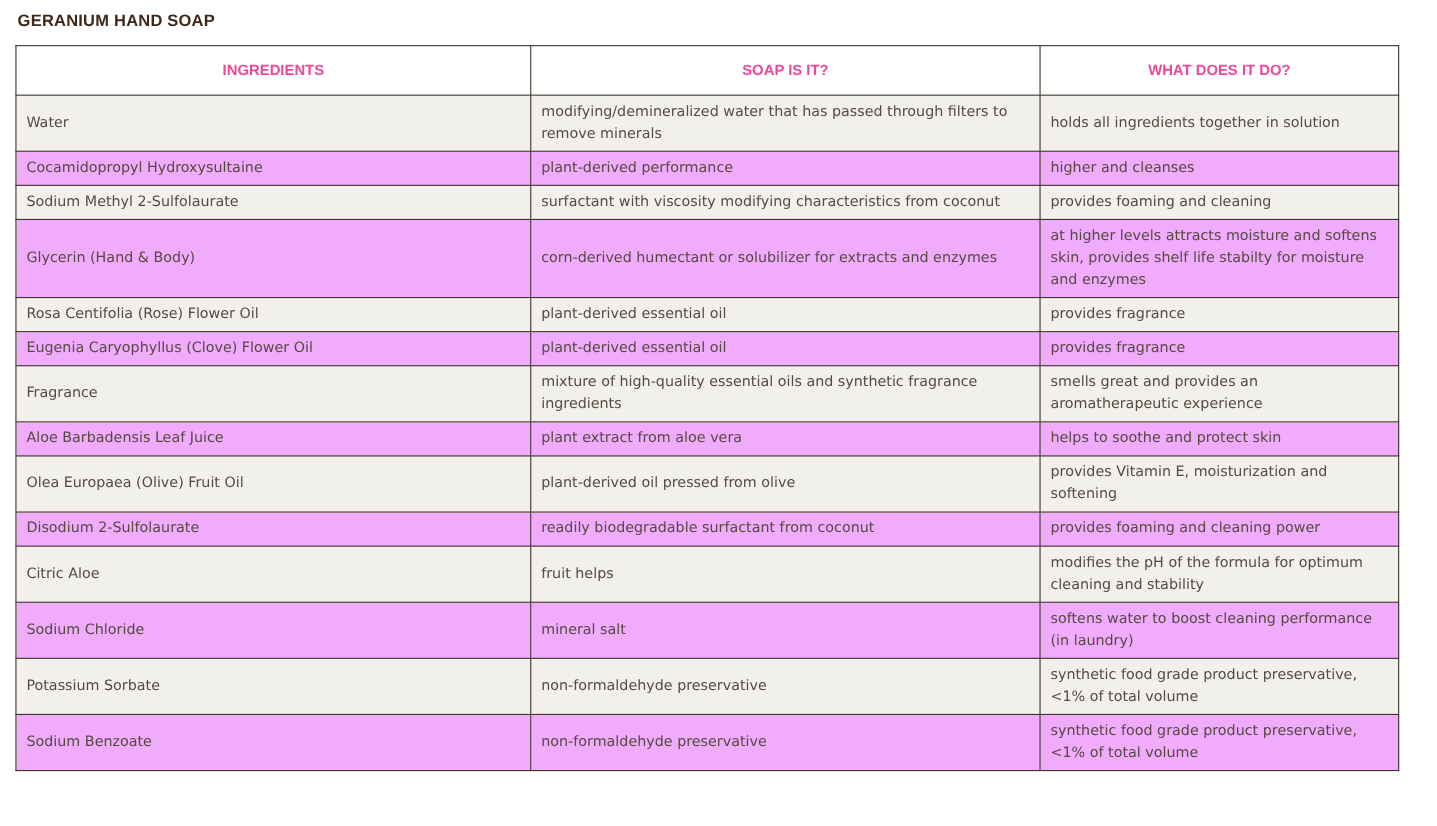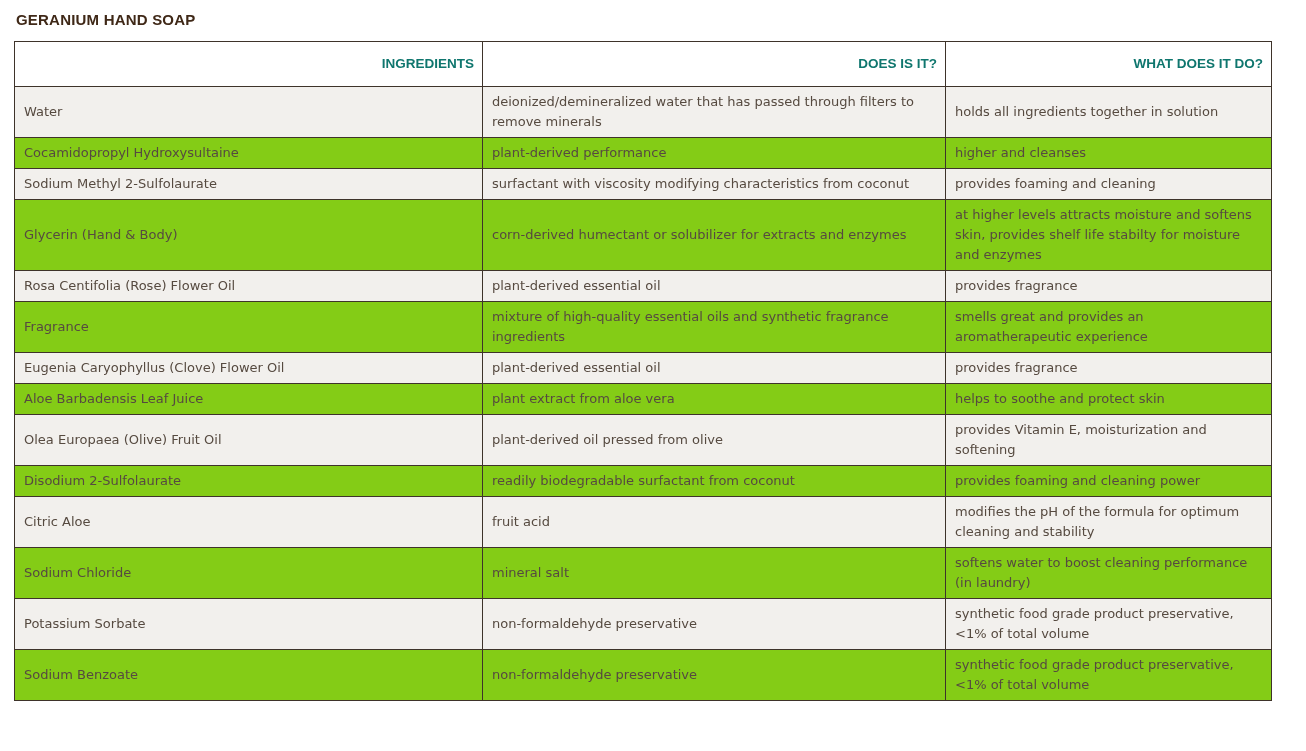--- a/index.html
+++ b/index.html
@@ -30,61 +30,61 @@
   table.ingredients col.c3 { width: 326px; }
   table.ingredients th,
   table.ingredients td {
     border: 1px solid #3e332a;
     font-size: 13px;
     line-height: 20px;
     vertical-align: middle;
   }
   table.ingredients th {
     background: #ffffff;
-    color: #0f766e;
+    color: #ec4899;
     font-weight: bold;
-    text-align: right;
+    text-align: center;
     padding: 12px 8px;
     font-family: "Liberation Sans", "DejaVu Sans", sans-serif;
     font-size: 13.5px;
   }
   table.ingredients td {
     color: #564a40;
     text-align: left;
     padding: 5px 9px;
-    background: #84cc16;
+    background: #f0abfc;
   }
   table.ingredients tbody tr:nth-child(odd) td {
     background: #f2f0ed;
   }
 </style>
 </head>
 <body>
 
 <div class="page">
   <div class="page-title">GERANIUM HAND SOAP</div>
 
   <table class="ingredients">
     <colgroup>
       <col class="c1">
         <col class="c2">
         <col class="c3">
     </colgroup>
     <thead>
       <tr>
         <th>INGREDIENTS</th>
-        <th>DOES IS IT?</th>
+        <th>SOAP IS IT?</th>
         <th>WHAT DOES IT DO?</th>
       </tr>
     </thead>
     <tbody>
 
     <tr>
           <td>Water</td>
-          <td>deionized/demineralized water that has passed through filters to remove minerals</td>
+          <td>modifying/demineralized water that has passed through filters to remove minerals</td>
           <td>holds all ingredients together in solution</td>
         </tr>
         <tr>
           <td>Cocamidopropyl Hydroxysultaine</td>
           <td>plant-derived performance</td>
           <td>higher and cleanses</td>
         </tr>
         <tr>
           <td>Sodium Methyl 2-Sulfolaurate</td>
           <td>surfactant with viscosity modifying characteristics from coconut</td>
@@ -94,47 +94,47 @@
           <td>Glycerin (Hand &amp; Body)</td>
           <td>corn-derived humectant or solubilizer for extracts and enzymes</td>
           <td>at higher levels attracts moisture and softens skin, provides shelf life stabilty for moisture and enzymes</td>
         </tr>
         <tr>
           <td>Rosa Centifolia (Rose) Flower Oil</td>
           <td>plant-derived essential oil</td>
           <td>provides fragrance</td>
         </tr>
         <tr>
+          <td>Eugenia Caryophyllus (Clove) Flower Oil</td>
+          <td>plant-derived essential oil</td>
+          <td>provides fragrance</td>
+        </tr>
+        <tr>
           <td>Fragrance</td>
           <td>mixture of high-quality essential oils and synthetic fragrance ingredients</td>
           <td>smells great and provides an aromatherapeutic experience</td>
-        </tr>
-        <tr>
-          <td>Eugenia Caryophyllus (Clove) Flower Oil</td>
-          <td>plant-derived essential oil</td>
-          <td>provides fragrance</td>
         </tr>
         <tr>
           <td>Aloe Barbadensis Leaf Juice</td>
           <td>plant extract from aloe vera</td>
           <td>helps to soothe and protect skin</td>
         </tr>
         <tr>
           <td>Olea Europaea (Olive) Fruit Oil</td>
           <td>plant-derived oil pressed from olive</td>
           <td>provides Vitamin E, moisturization and softening</td>
         </tr>
         <tr>
           <td>Disodium 2-Sulfolaurate</td>
           <td>readily biodegradable surfactant from coconut</td>
           <td>provides foaming and cleaning power</td>
         </tr>
         <tr>
           <td>Citric Aloe</td>
-          <td>fruit acid</td>
+          <td>fruit helps</td>
           <td>modifies the pH of the formula for optimum cleaning and stability</td>
         </tr>
         <tr>
           <td>Sodium Chloride</td>
           <td>mineral salt</td>
           <td>softens water to boost cleaning performance (in laundry)</td>
         </tr>
         <tr>
           <td>Potassium Sorbate</td>
           <td>non-formaldehyde preservative</td>

